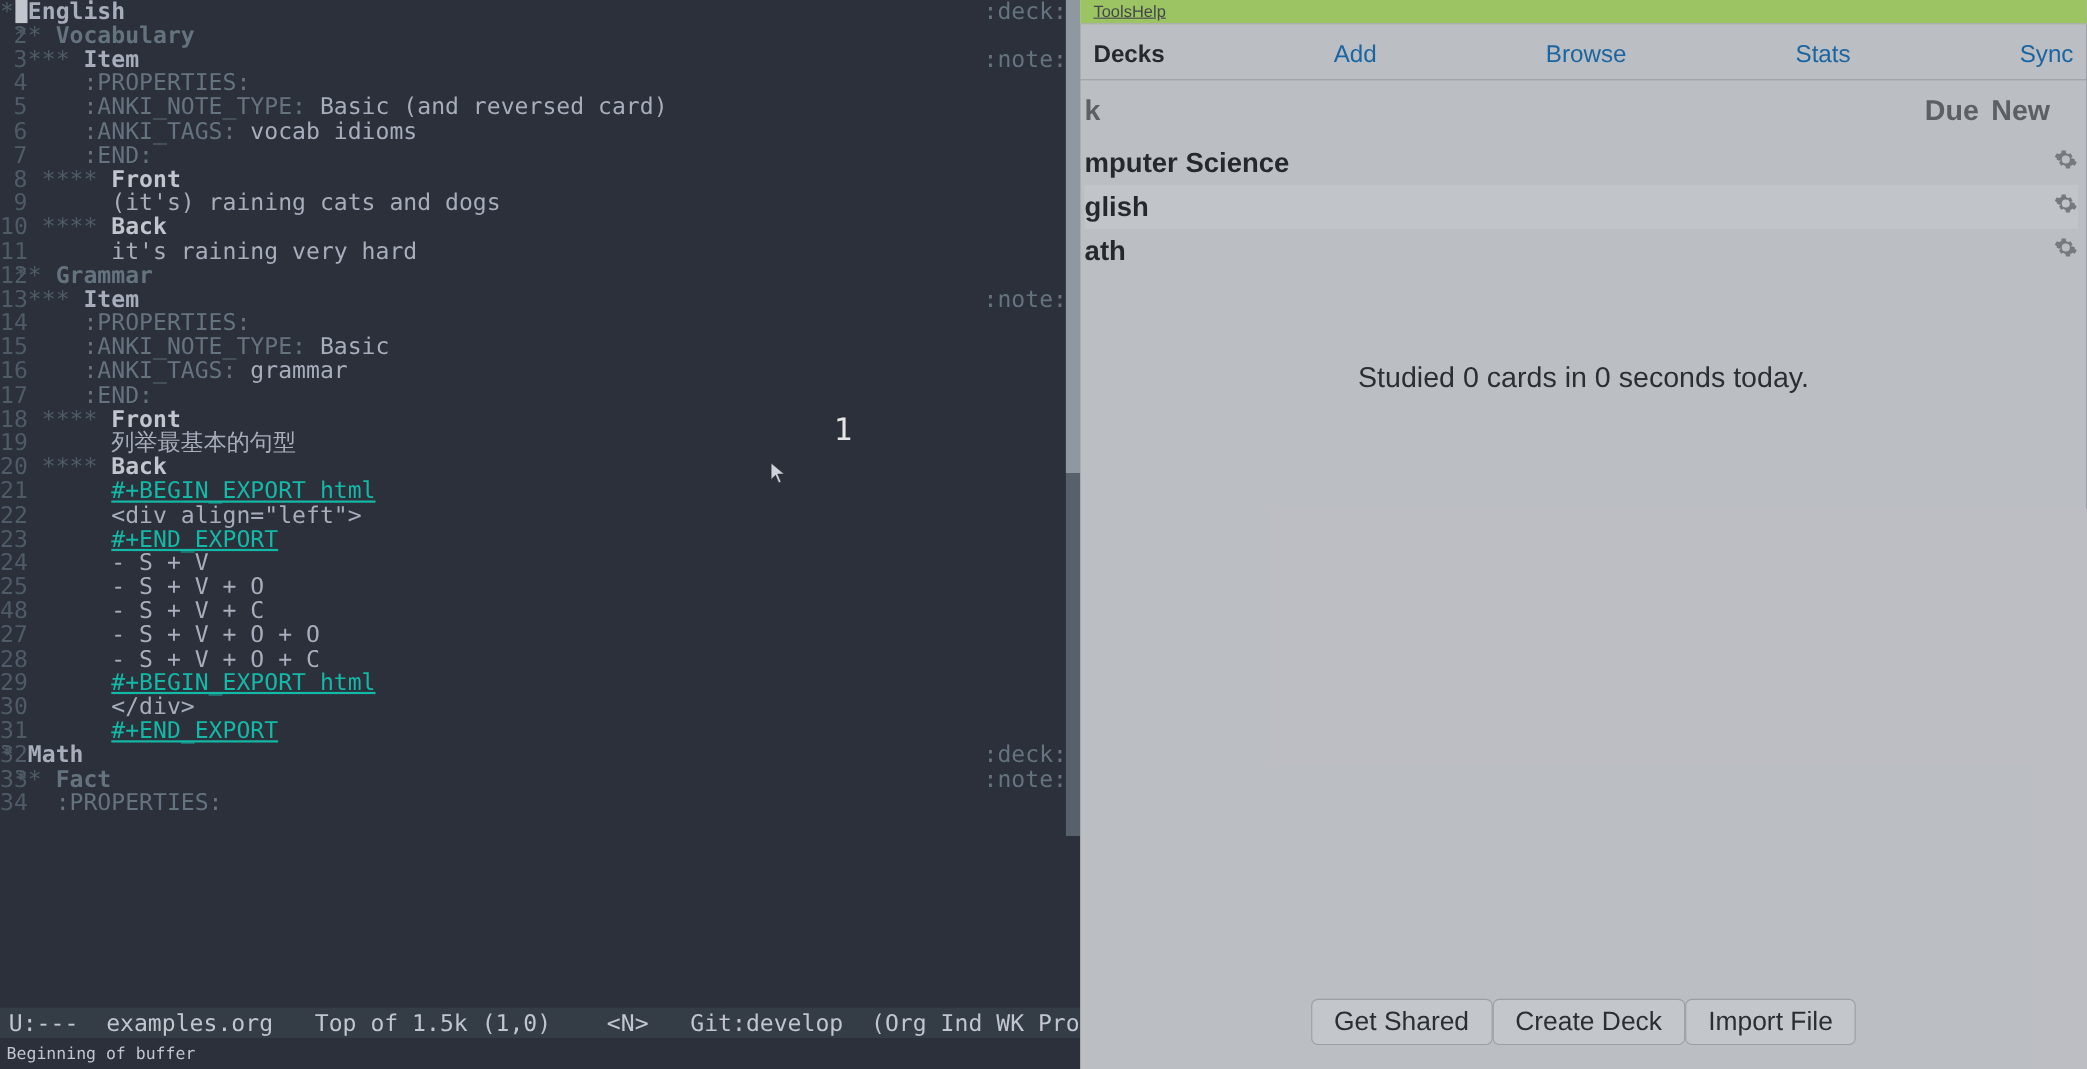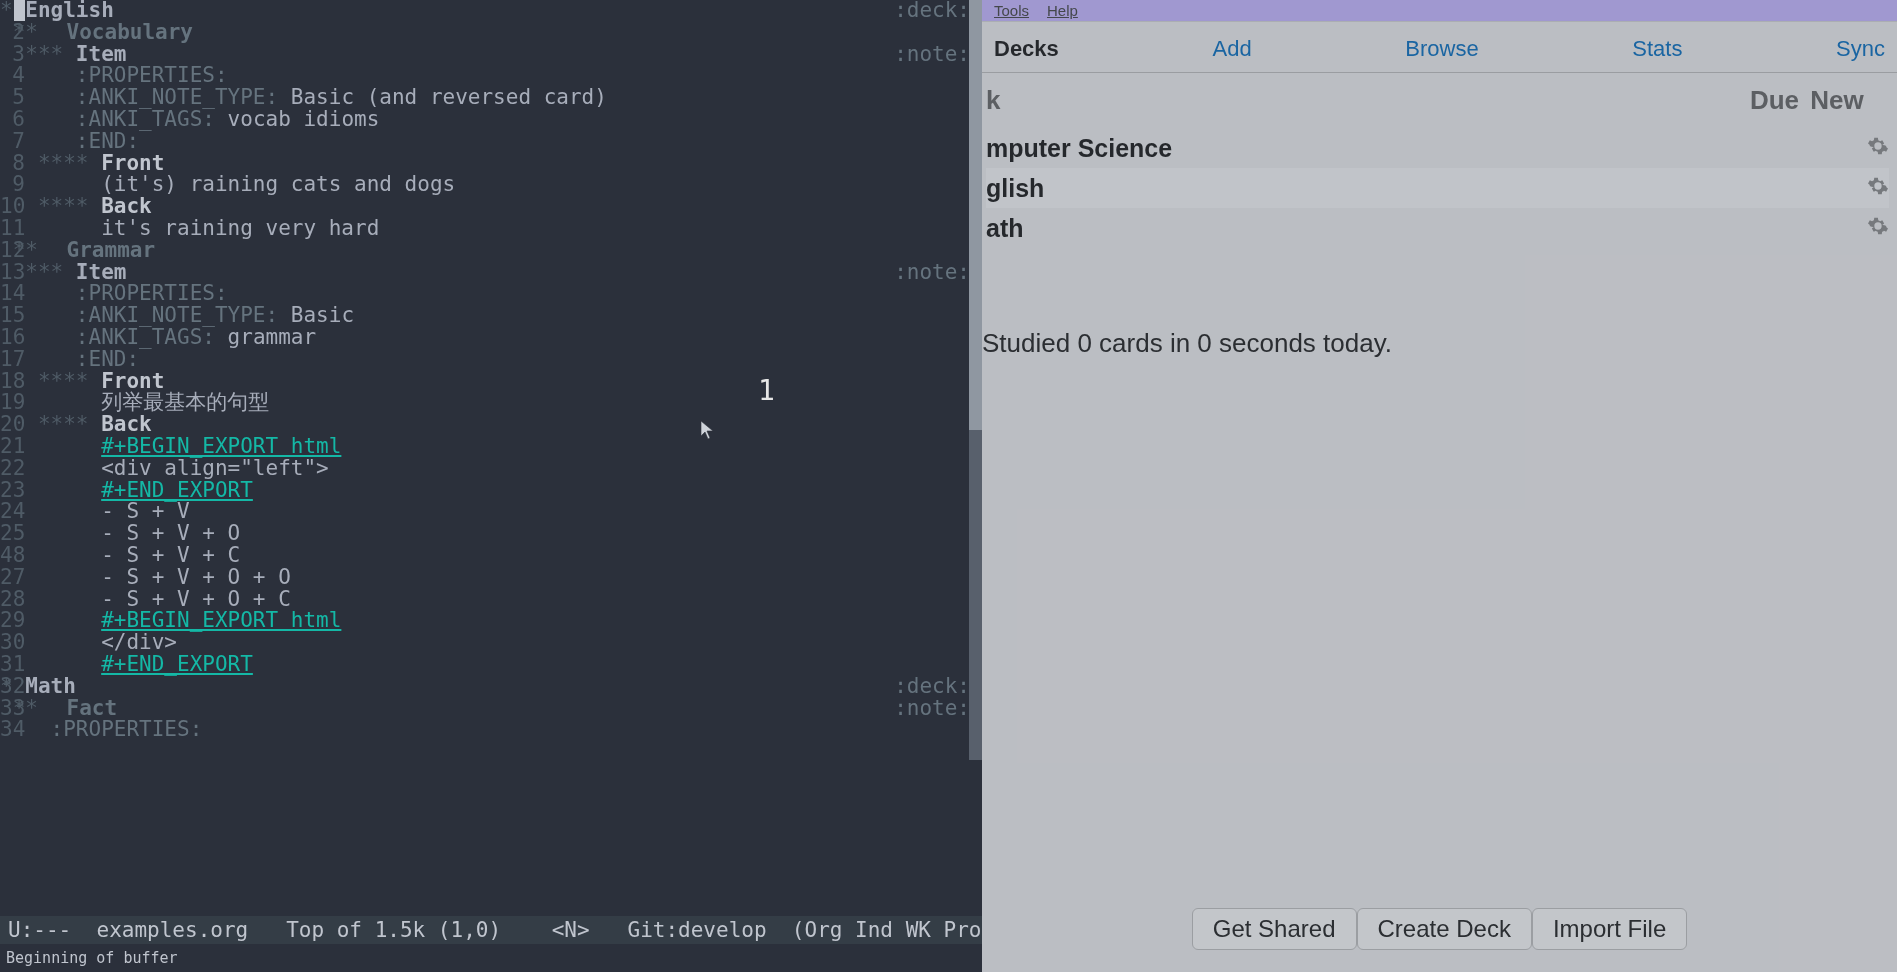--- a/index.html
+++ b/index.html
@@ -41,21 +41,21 @@
 }
 
 .code-area {
   position: relative;
 }
 
 .line { white-space: pre; position: relative; height: 21.8px; }
 .tag-r { position: absolute; right: 12px; color: #65737e; }
 .star { color: #4f5b66; }
 .h1a { color: #a7adba; font-weight: bold; }
-.h2 { color: #65737e; font-weight: bold; margin-left: 16px; }
+.h2 { color: #65737e; font-weight: bold; }
 .h3a { color: #a7adba; font-weight: bold; }
 .h4 { color: #c0c5ce; font-weight: bold; }
 .prop { color: #65737e; }
 .propv { color: #a7adba; }
 .txt { color: #a7adba; }
 .cm { color: #14b8a6; text-decoration: underline; }
 .curs { display:inline-block; width:11px; height:21px; background:#c0c5ce; vertical-align:top; margin-left:-11px;}
 .linum { height:21.8px; }
 
 .modeline {
@@ -106,23 +106,22 @@
   position: relative;
 }
 .anki-overlay {
   position: absolute;
   inset: 0;
   background: rgba(70,80,95,0.28);
   pointer-events: none;
 }
 .menu-bar {
   height: 22px;
-  background: #c4b5fd;
-  display: flex;
-  gap: 18px;
+  background: #bef264;
+  display: flex;
   padding: 2px 12px;
   font-size: 15px;
   color: #444;
   border-bottom: 1px solid #d3d3d3;
 }
 .menu-bar span { text-decoration: underline; }
 
 .nav-tabs {
   display: flex;
   justify-content: space-between;
@@ -158,20 +157,21 @@
   color: #1a1a1a;
 }
 .deck-row .name { flex: 1; overflow: hidden; white-space: nowrap; }
 .deck-row .due, .deck-row .new { width: 90px; text-align: right; color: #888; }
 .deck-row .gear { width: 40px; text-align: right; color: #888; }
 .deck-row:nth-child(even) { background: #f2f2f3; }
 
 .gear-icon { width: 22px; height: 22px; display: inline-block; }
 
 .study-line {
+  text-align: center;
   font-size: 26px;
   color: #222;
   margin-top: 80px;
 }
 
 .bottom-btns {
   position: absolute;
   bottom: 22px;
   left: 0; right: 0;
   display: flex;

